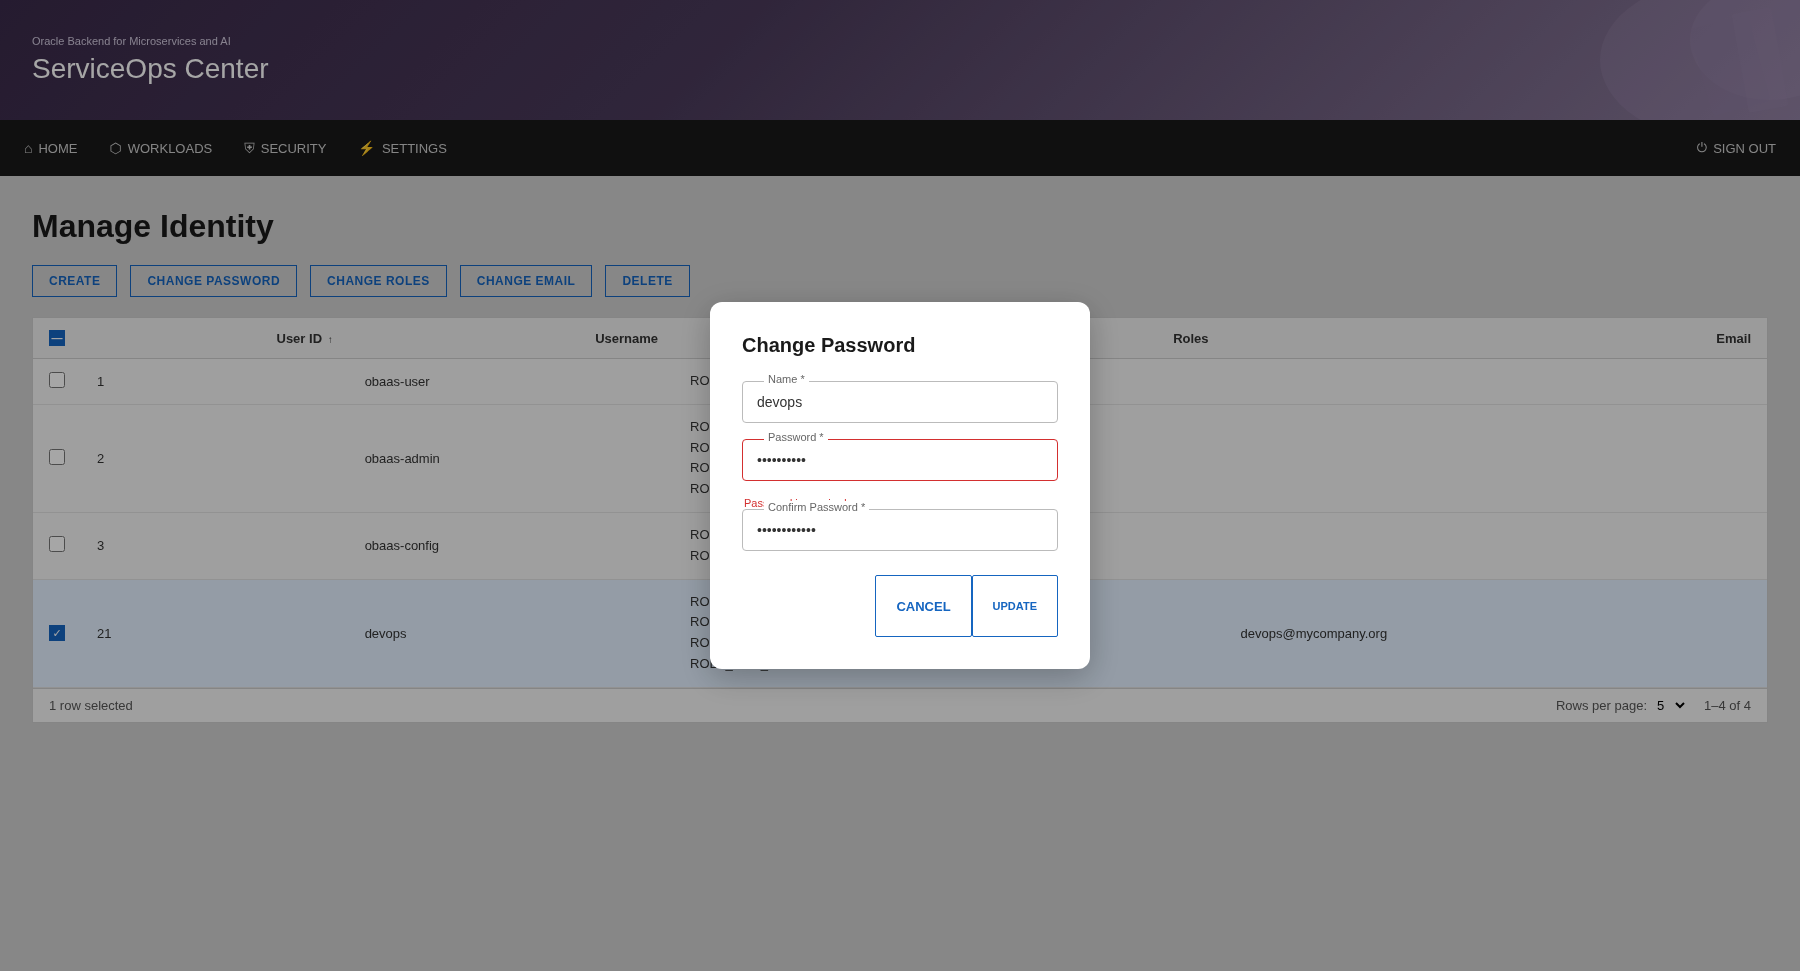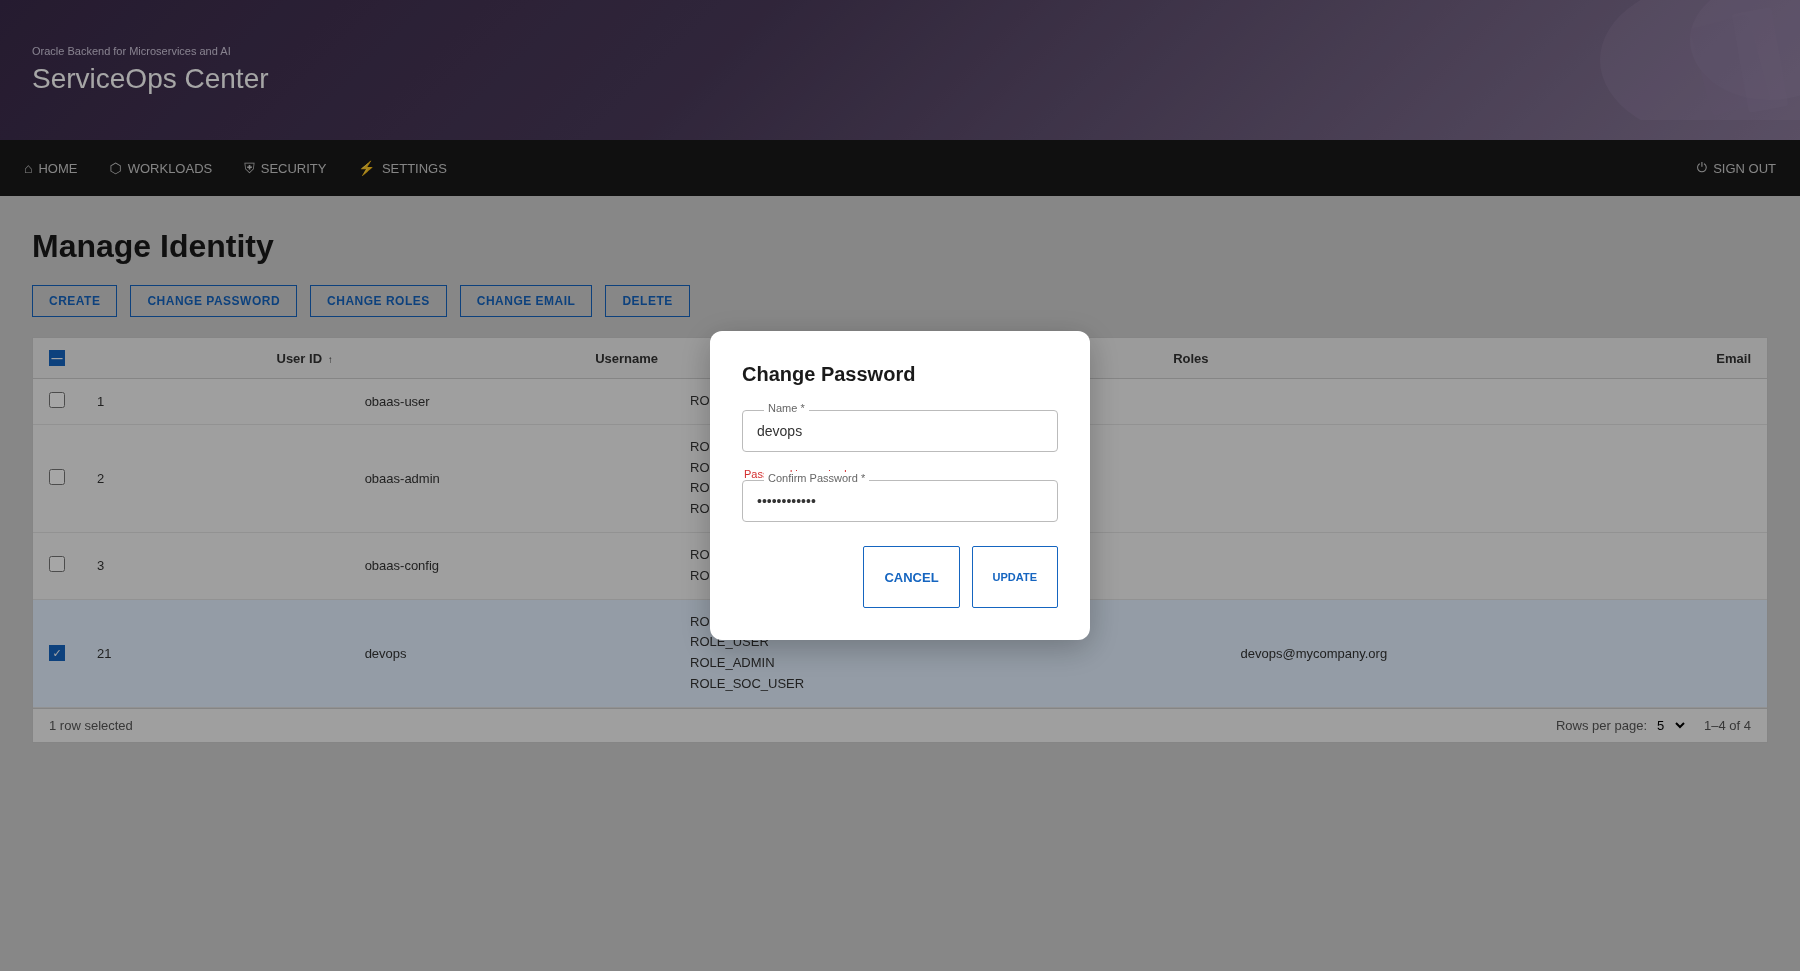--- a/index.html
+++ b/index.html
@@ -1,21 +1,21 @@
 <!DOCTYPE html>
 <html><head>
   <meta charset="utf-8">
   <style>
     * { box-sizing: border-box; margin: 0; padding: 0; }
     body { font-family: Arial, sans-serif; background: #c8c8c8; min-height: 971px; }
 
     
     .banner {
       background: linear-gradient(135deg, #3a2a4a 0%, #4a3a5a 40%, #6a5a7a 70%, #8a7a9a 100%);
-      height: 140px;
+      height: 120px;
       position: relative;
       overflow: hidden;
       display: flex;
       flex-direction: column;
       justify-content: center;
       padding: 16px 32px;
     }
     .banner-subtitle {
       color: #d0c8dc;
       font-size: 11px;
@@ -245,21 +245,20 @@
       color: #d32f2f;
       margin-top: 4px;
       padding-left: 2px;
     }
     .field-error-border input {
       border-color: #d32f2f;
     }
     .dialog-actions {
       display: flex;
       justify-content: flex-end;
-      gap: 12px;
       margin-top: 24px;
     }
     .btn-cancel {
       padding: 8px 20px;
       border: 1.5px solid #1565c0;
       background: transparent;
       color: #1565c0;
       font-size: 13px;
       font-weight: bold;
       cursor: pointer;
@@ -405,20 +404,24 @@
 
 <div class="overlay">
   <div class="dialog">
     <div class="dialog-title">Change Password</div>
 
     <div class="form-field">
       <label>Name *</label>
       <input type="text" value="devops" style="">
     </div>
 
+    <div class="form-field field-error-border">
+      <label>Password *</label>
+      <input type="password" value="aaaaaaaaaa" style="">
+    </div>
     <div class="field-error">Password is required</div>
 
     <div class="form-field">
       <label>Confirm Password *</label>
       <input type="password" value="aaaaaaaaaaaa" style="">
     </div>
 
     <div class="dialog-actions">
       <button class="btn-cancel">CANCEL</button>
       <button class="btn-update">UPDATE</button>

